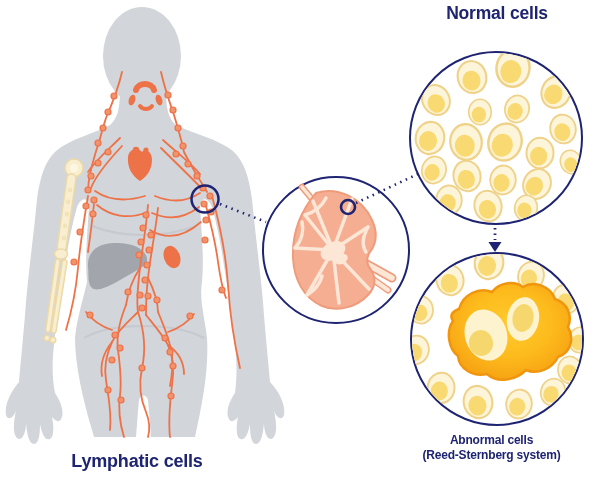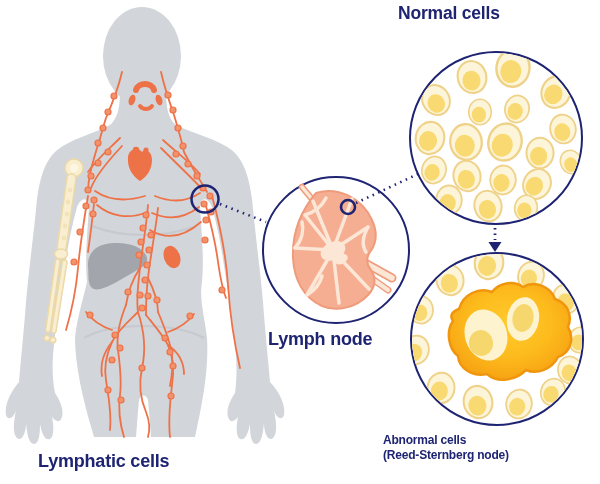--- a/index.html
+++ b/index.html
@@ -2,21 +2,21 @@
 <html><head>
 <meta charset="utf-8">
 <style>
   html,body{margin:0;padding:0;background:#fff;}
   .stage{
     position:relative;width:600px;height:484px;background:#ffffff;
     font-family:"Liberation Sans",sans-serif;overflow:hidden;
   }
   .stage svg{position:absolute;left:0;top:0;}
   .lbl{
-    position:absolute;color:#1e2472;font-weight:700;
+    position:absolute;color:#1e2472;font-weight:700;text-align:center;
     line-height:1.22;letter-spacing:-0.2px;
   }
   .lbl span{display:block;}
   #lbl-normal{left:398px;top:3px;width:198px;font-size:17.5px;}
   #lbl-abnormal{left:383px;top:433px;width:217px;font-size:12px;}
   #lbl-node{left:268px;top:329px;width:138px;font-size:18px;}
   #lbl-system{left:38px;top:451px;width:198px;font-size:18px;}
 </style>
 </head>
 <body>
@@ -320,23 +320,20 @@
         <ellipse cx="481" cy="343" rx="12" ry="13" fill="#f6d76d" transform="rotate(-10 481 343)"></ellipse>
         <ellipse cx="523" cy="319" rx="16" ry="22" fill="#fdf3cf" transform="rotate(10 523 319)"></ellipse>
         <ellipse cx="523" cy="318" rx="10.5" ry="14" fill="#f6d76d" transform="rotate(10 523 318)"></ellipse>
       </g>
     </g>
   </svg>
 
   <div class="lbl" id="lbl-normal">
     <span>Normal cells</span>
   </div>
-  <div class="lbl" id="lbl-node">
-    <span>Lymph node</span>
-  </div>
   <div class="lbl" id="lbl-abnormal">
     <span>Abnormal cells</span>
-    <span>(Reed-Sternberg node)</span>
+    <span>(Reed-Sternberg system)</span>
   </div>
   <div class="lbl" id="lbl-system">
     <span>Lymphatic cells</span>
   </div>
 </div>
 
 </body></html>

